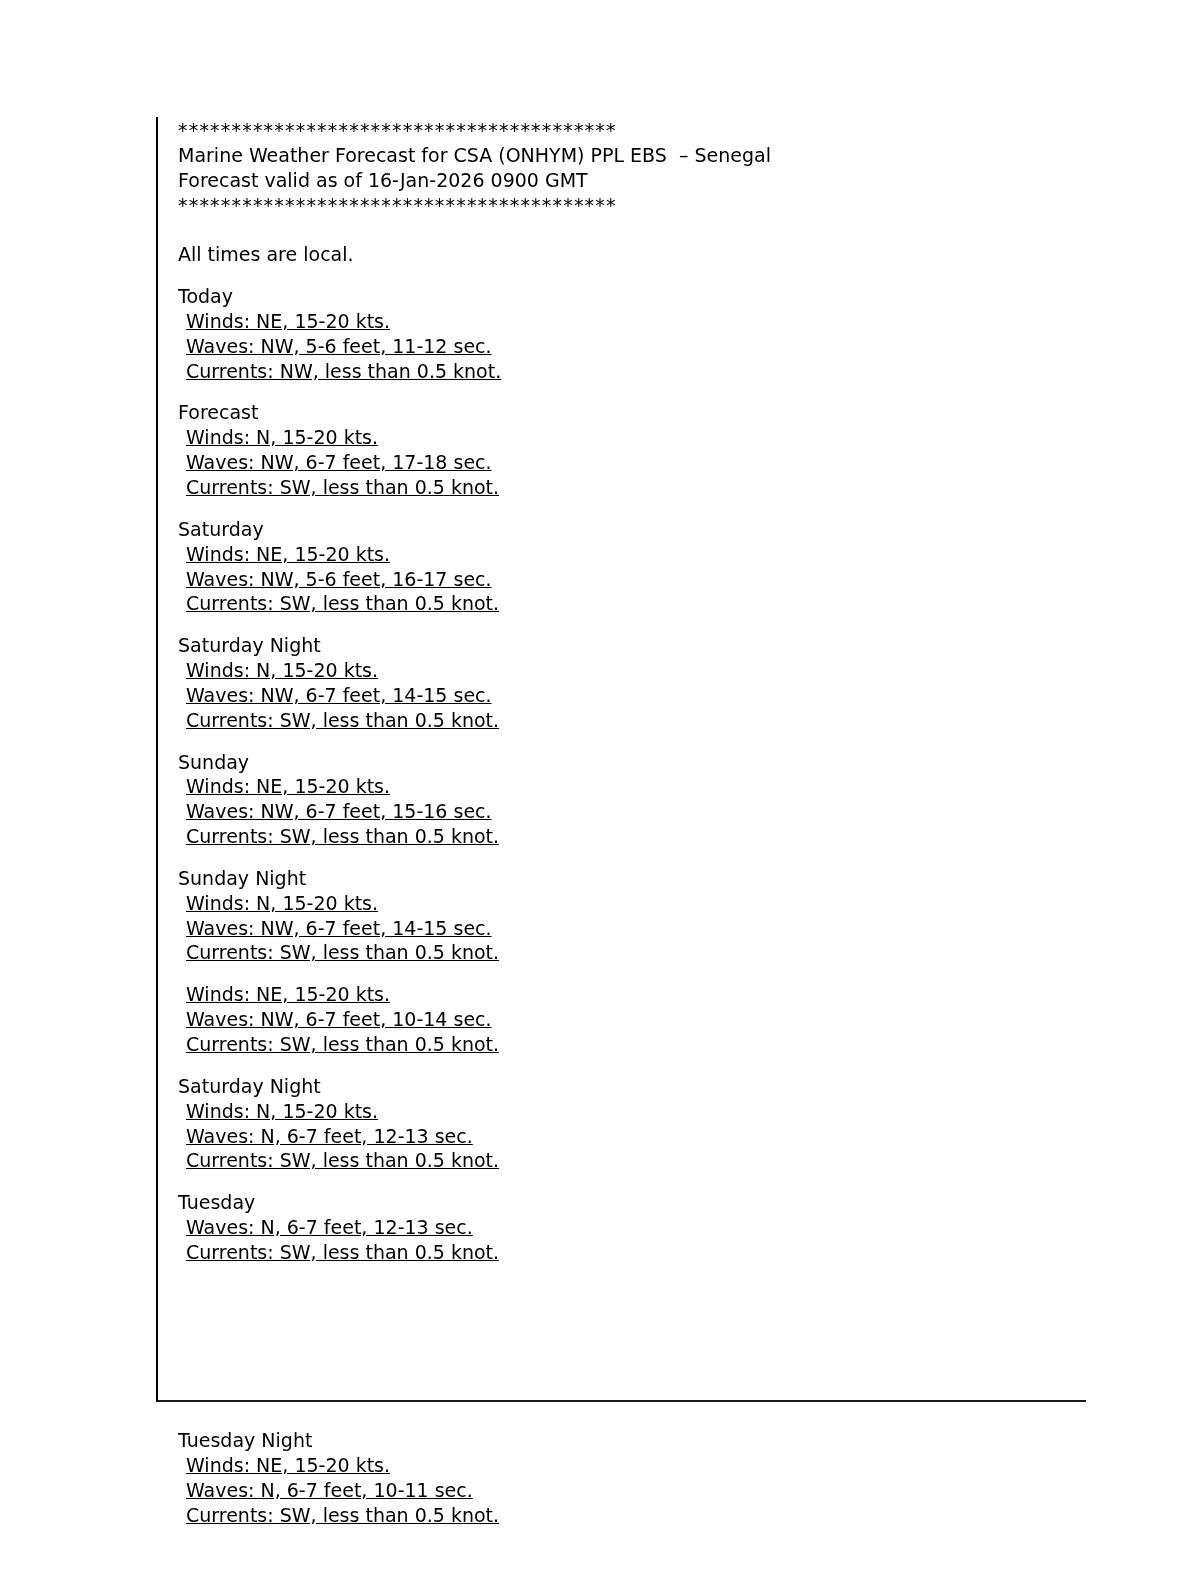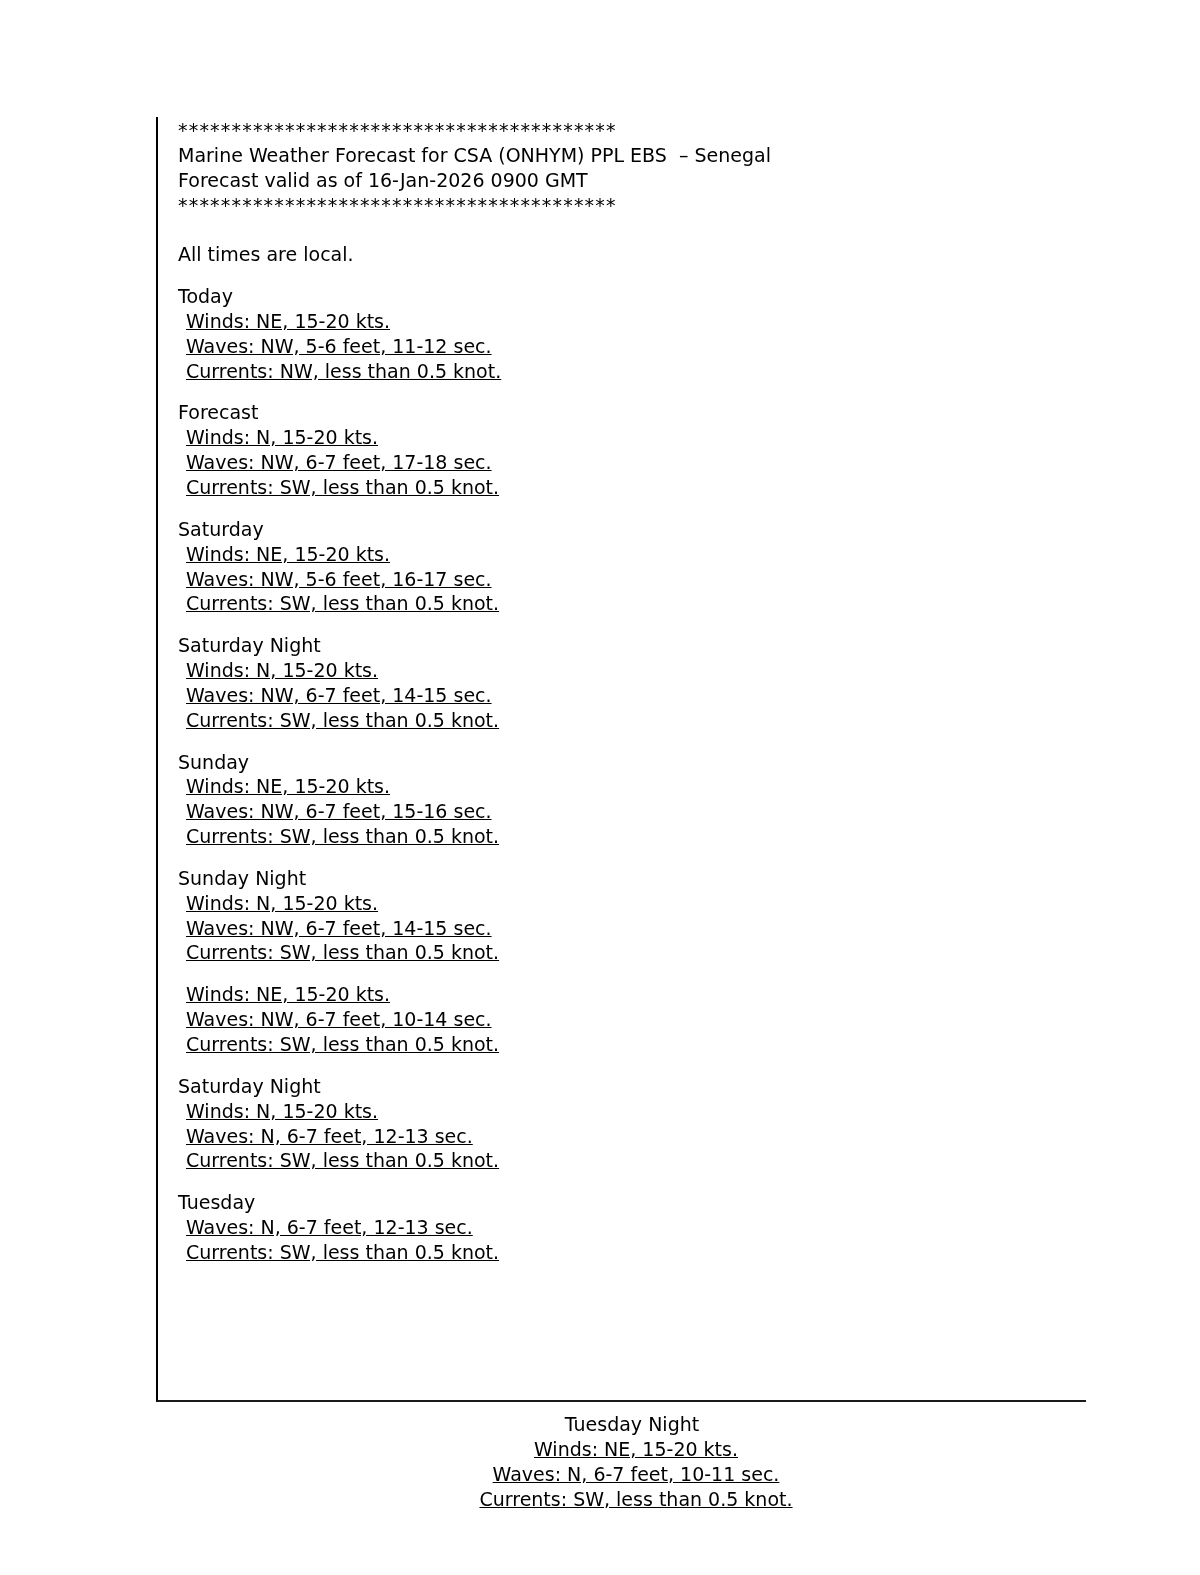--- a/index.html
+++ b/index.html
@@ -43,22 +43,21 @@
   .stars {
     letter-spacing: 1.2px;
   }
   .blank {
     height: 24.85px;
   }
   .period {
     margin-top: 17px;
   }
   .below-frame .period:first-child {
-    margin-top: 8px;
-    text-align: center;
+    margin-top: 24px;
   }
   .detail {
     padding-left: 8px;
     text-decoration: underline;
   }
 </style>
 </head>
 <body>
 
 <div class="frame">

